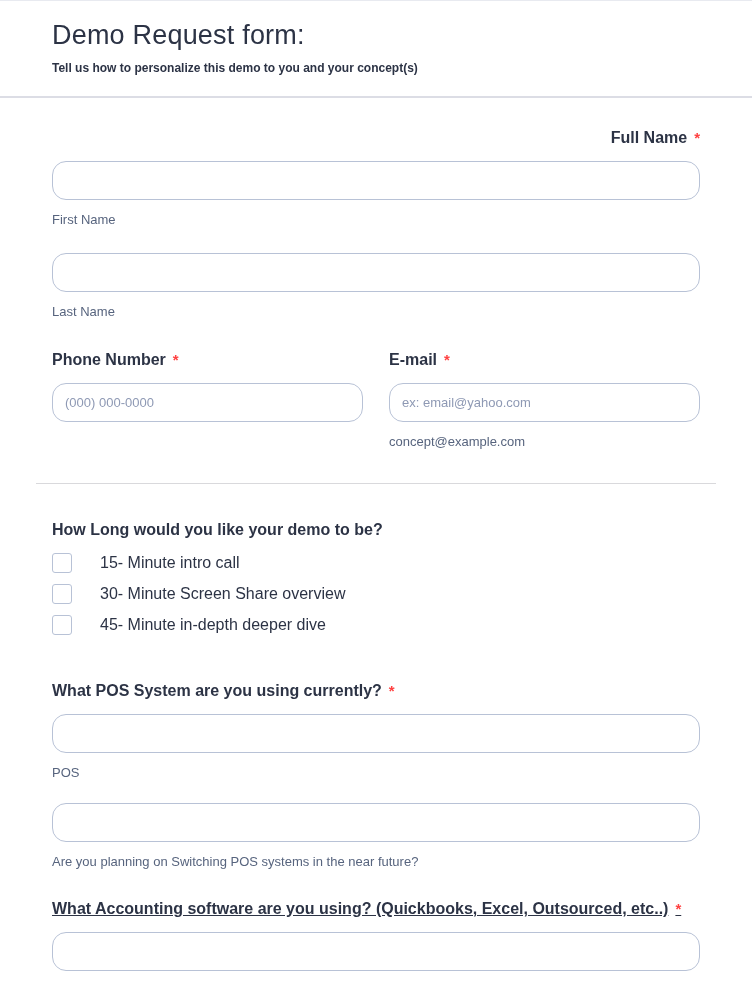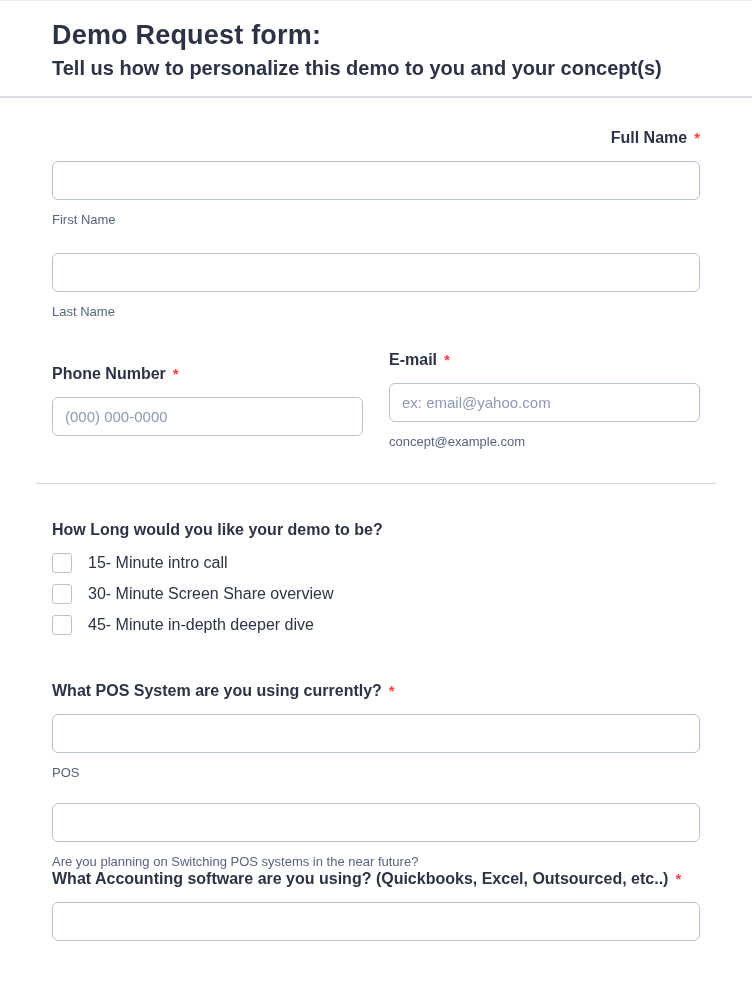--- a/index.html
+++ b/index.html
@@ -17,28 +17,28 @@
     display: flex;
     flex-direction: column;
   }
   
   .form-header {
     padding: 17px 52px 18px 52px;
     border-bottom: 2px solid #dcdde5;
   }
   .form-title {
     font-size: 27px;
-    font-weight: 700;
+    font-weight: 400;
     letter-spacing: 0.2px;
     color: #2c3345;
     line-height: 34px;
   }
   .form-subtitle {
     margin-top: 6px;
-    font-size: 20px;
+    font-size: 12px;
     font-weight: 600;
     color: #2c3345;
     line-height: 20px;
   }
   
   .content { padding: 0 52px; }
   .field-label {
     display: block;
     font-size: 16px;
     font-weight: 700;
@@ -50,25 +50,25 @@
     margin-left: 7px;
     font-weight: 700;
     font-size: 15px;
   }
   .row2 { display: flex; gap: 26px; }
   .col { flex: 1; min-width: 0; }
   .text-input {
     width: 100%;
     height: 39px;
     border: 1px solid #b8c2d6;
-    border-radius: 6px;
+    border-radius: 14px;
     background: #fff;
     padding: 0 12px;
     font-family: "Liberation Sans", "DejaVu Sans", sans-serif;
-    font-size: 15px;
+    font-size: 13px;
     color: #0f766e;
     outline: none;
   }
   .text-input::placeholder { color: #8e99b4; opacity: 1; }
   .sublabel {
     display: block;
     margin-top: 12px;
     font-size: 13px;
     color: #57647e;
     line-height: 15px;
@@ -83,21 +83,21 @@
   .full-divider {
     border: none;
     border-top: 1px solid #dcdde5;
     margin: 14px 0 0 0;
   }
   
   .checkbox-group { margin-top: 13px; }
   .checkbox-row {
     display: flex;
     align-items: center;
-    gap: 16px;
+    gap: 28px;
     margin-bottom: 11px;
     height: 20px;
   }
   .checkbox-row:last-child { margin-bottom: 0; }
   .checkbox-box {
     appearance: none;
     -webkit-appearance: none;
     width: 20px;
     height: 20px;
     border: 1px solid #b8c2d6;
@@ -154,21 +154,21 @@
         <input type="text" class="text-input" value="" style="">
         <span class="sublabel">First Name</span>
       </div>
       <div class="col">
         <input type="text" class="text-input" value="" style="">
         <span class="sublabel">Last Name</span>
       </div>
     </div>
 
     
-    <div class="row2" style="margin-top:31px;align-items:center;">
+    <div class="row2" style="margin-top:31px;">
       <div class="col">
         <label class="field-label">
           <span>Phone Number</span><span class="req">*</span>
         </label>
         <input type="text" class="text-input mt-label-input" placeholder="(000) 000-0000" style="">
       </div>
       <div class="col">
         <label class="field-label">
           <span>E-mail</span><span class="req">*</span>
         </label>
@@ -201,21 +201,21 @@
       <span>What POS System are you using currently?</span><span class="req">*</span>
     </label>
     <input type="text" class="text-input mt-label-input" value="" style="">
     <span class="sublabel">POS</span>
 
     
     <input type="text" class="text-input" style="margin-top: 23px;" value="">
     <span class="sublabel">Are you planning on Switching POS systems in the near future?</span>
 
     
-    <label class="field-label" style="">
+    <label class="field-label" style="margin-top:30px;text-decoration:underline;">
       <span>What Accounting software are you using? (Quickbooks, Excel, Outsourced, etc..)</span><span class="req">*</span>
     </label>
     <div class="row2 mt-label-input">
       <div class="col">
         <input type="text" class="text-input" value="" style="">
       </div>
       <div class="col"></div>
     </div>
 
   </main>

